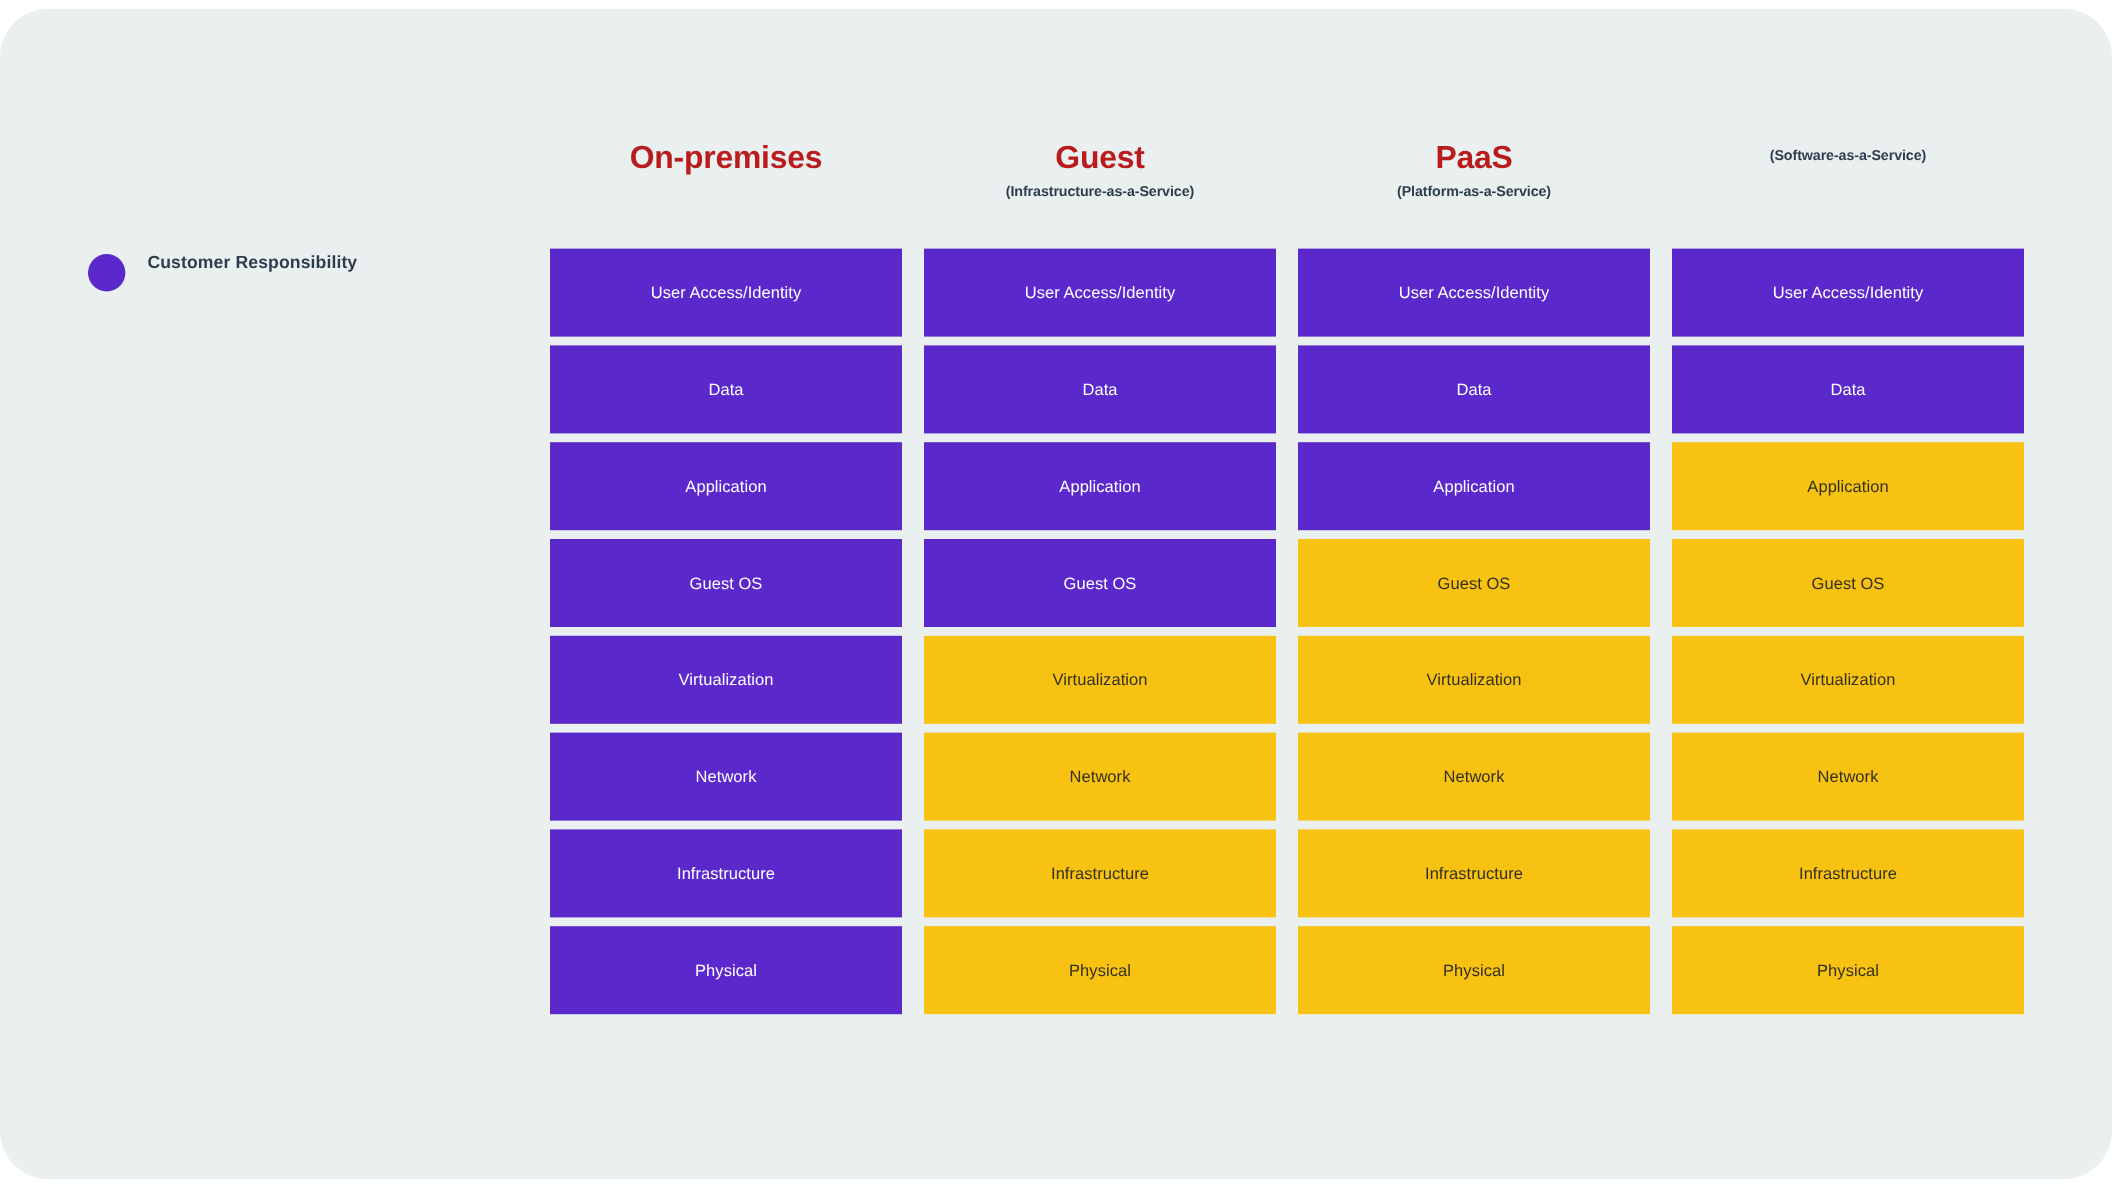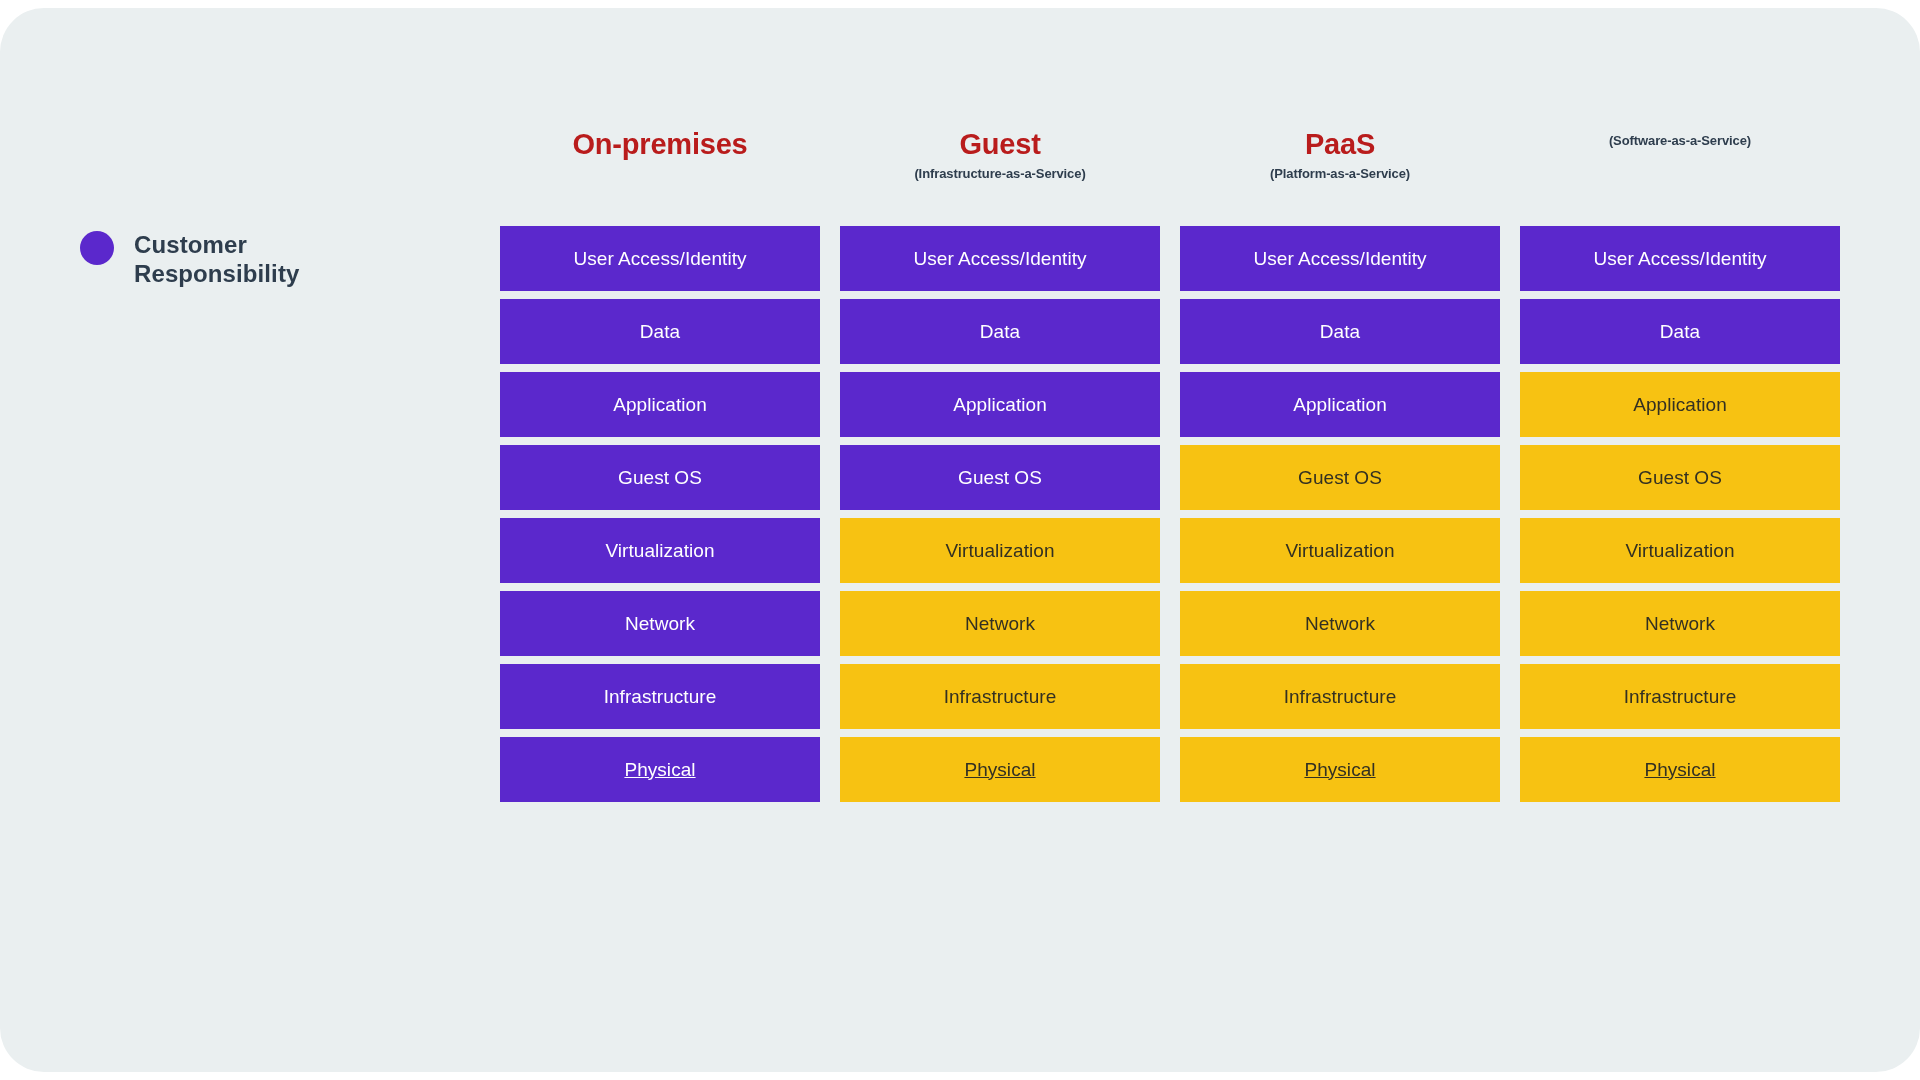--- a/index.html
+++ b/index.html
@@ -40,21 +40,21 @@
   }
   .legend-dot {
     width: 34px;
     height: 34px;
     border-radius: 50%;
     flex: 0 0 34px;
     margin-top: 1px;
   }
   .legend-label {
     margin-left: 20px;
-    font-size: 24px;
+    font-size: 16px;
     font-weight: bold;
     color: #2e3d4d;
     line-height: 1.22;
     letter-spacing: 0.1px;
   }
 
   
   .grid {
     position: absolute;
     left: 500px;
@@ -84,33 +84,32 @@
   .col-sub {
     font-size: 13px;
     font-weight: bold;
     color: #2e3d4d;
     margin-top: 5px;
     letter-spacing: -0.1px;
     line-height: 1.2;
   }
 
   .cell {
-    height: 65px;
+    height: 80px;
     margin-bottom: 8px;
     display: flex;
     align-items: center;
     justify-content: center;
-    font-size: 19px;
+    font-size: 15px;
     letter-spacing: 0.05px;
     text-align: center;
     box-sizing: border-box;
   }
   .cell:last-child {
     margin-bottom: 16px;
-    text-decoration: underline;
   }
   .cell.customer {
     background: #5b28cc;
     color: #ffffff;
   }
   .cell.provider {
     background: #f7c212;
     color: #333022;
   }
 </style>

